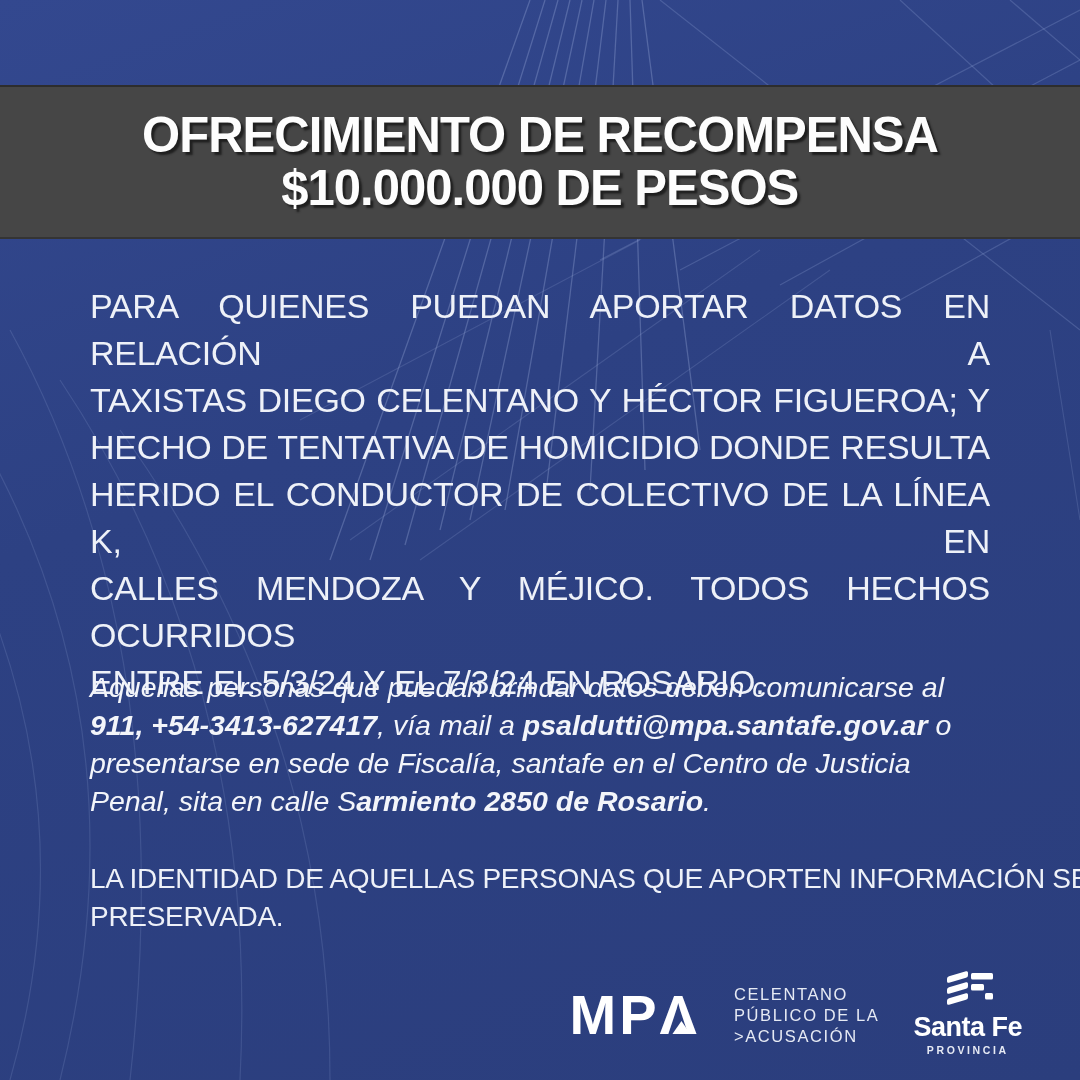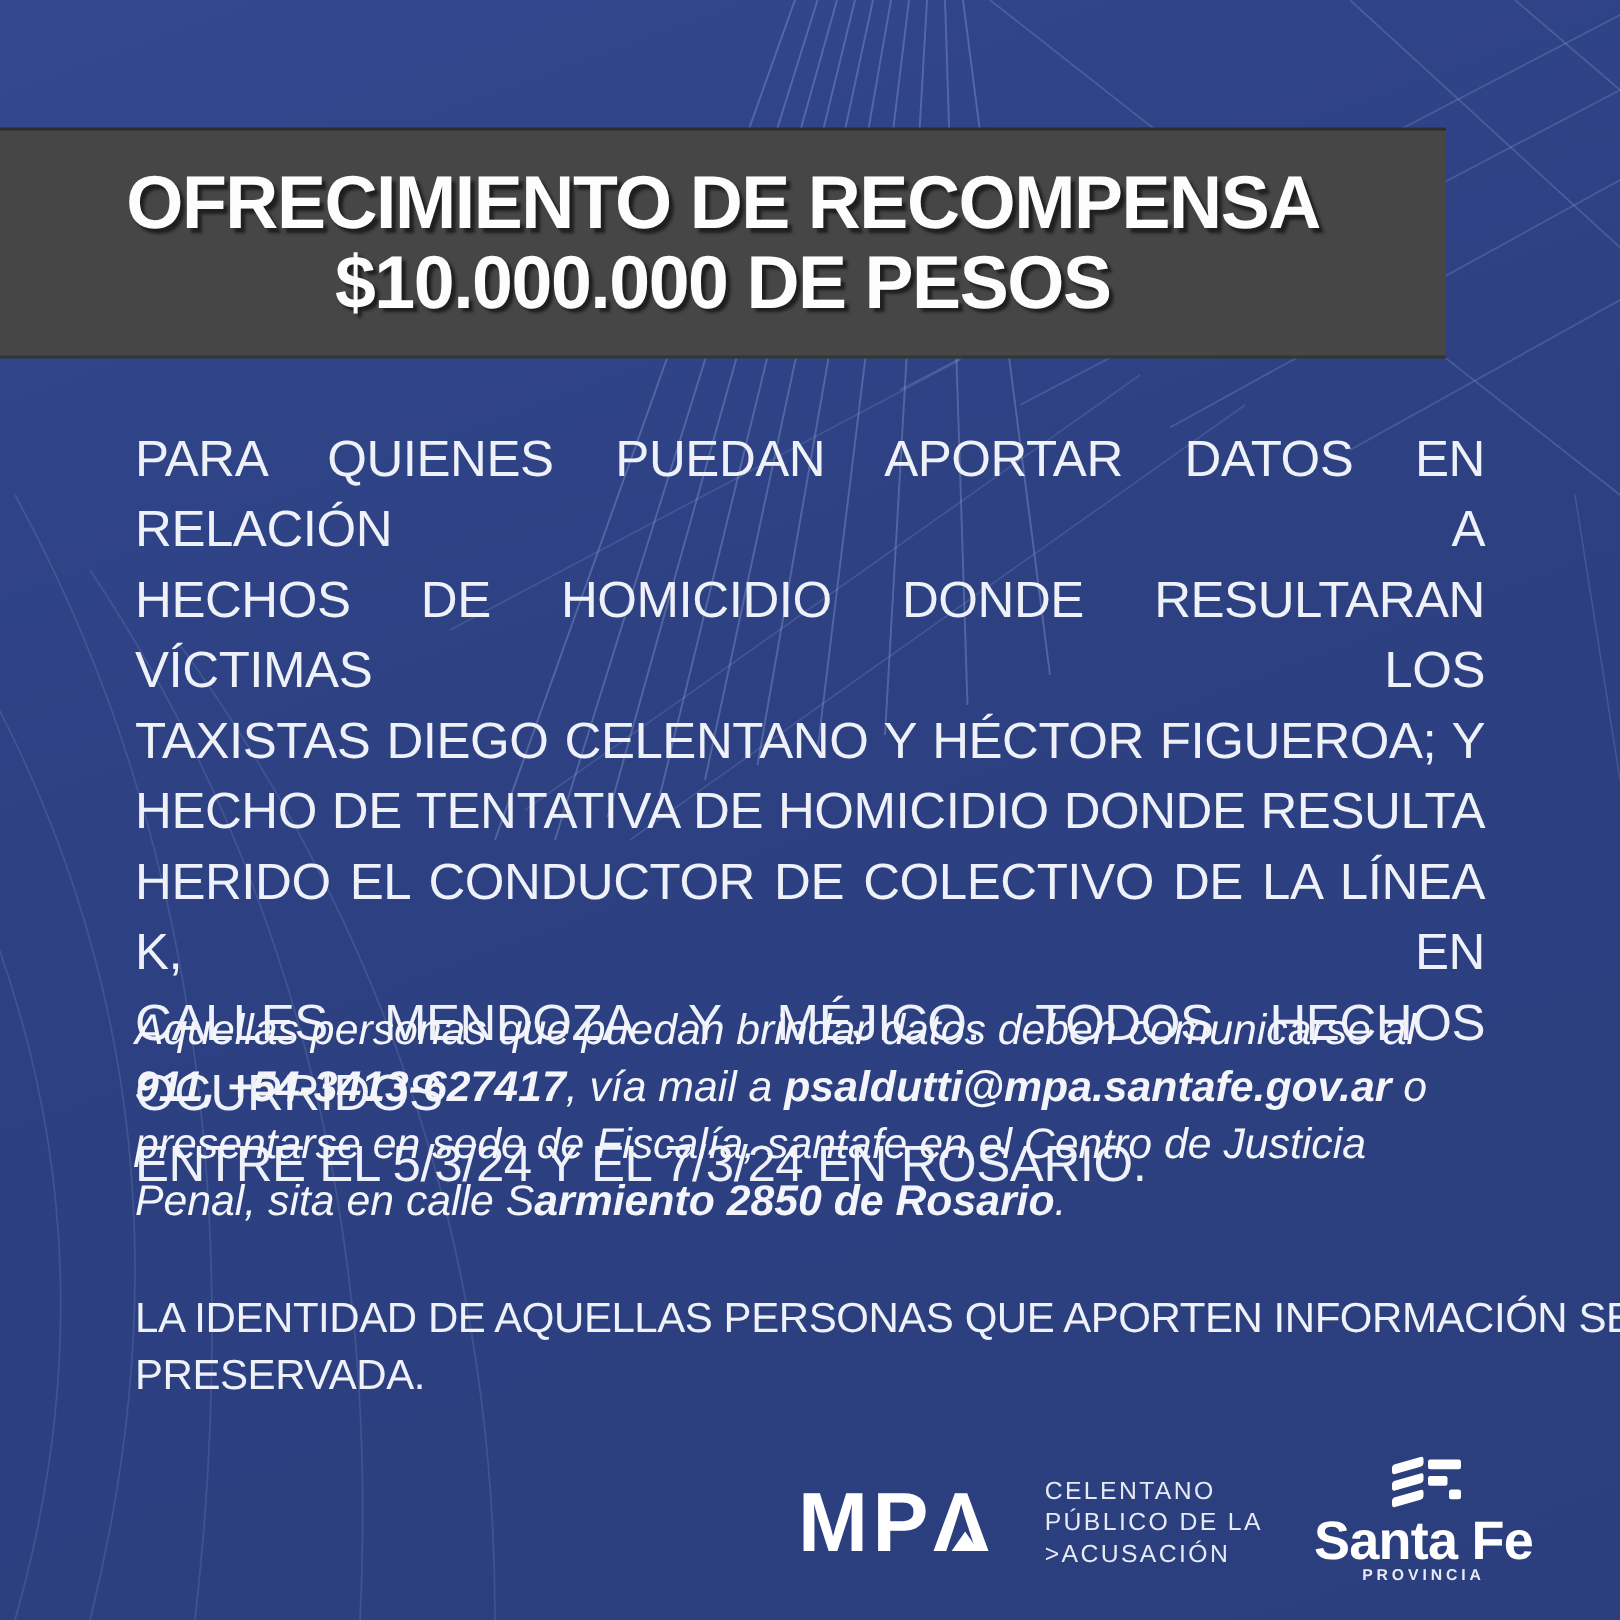--- a/index.html
+++ b/index.html
@@ -3,21 +3,21 @@
 <meta charset="utf-8">
 <style>
   html,body{margin:0;padding:0;}
   body{width:1080px;height:1080px;overflow:hidden;
        font-family:"Liberation Sans",sans-serif;}
   .poster{position:relative;width:1080px;height:1080px;
           background:linear-gradient(160deg,#33488f 0%,#2d4183 38%,#2b3e7d 100%);}
   
   .bg-lines{position:absolute;inset:0;z-index:0;}
   
-  .banner{position:absolute;left:0;top:85px;width:964px;height:150px;
+  .banner{position:absolute;left:0;top:85px;width:1080px;height:150px;
           background:#464646;z-index:2;
           border-top:2px solid rgba(0,0,0,.35);
           border-bottom:2px solid rgba(0,0,0,.25);
           display:flex;flex-direction:column;align-items:center;justify-content:center;}
   .banner .t-line{color:#fdfdfd;font-weight:bold;font-size:50px;line-height:53px;
           letter-spacing:-1px;white-space:nowrap;
           text-shadow:3px 3px 2px rgba(25,25,25,.85);
           transform:scaleX(.98);}
   .content{position:absolute;inset:0;z-index:1;}
   
@@ -39,21 +39,21 @@
   .mpa-logo{position:relative;color:#fff;font-weight:bold;font-size:56px;
           letter-spacing:3px;line-height:56px;margin-left:15px;}
   .mpa-lambda{position:relative;display:inline-block;}
   .mpa-tri{position:absolute;left:50%;transform:translateX(-42%);bottom:9px;
           width:0;height:0;border-left:9px solid transparent;
           border-right:9px solid transparent;border-bottom:13px solid #fff;}
   .ministry{color:#e6eaf4;font-size:16.5px;line-height:21px;letter-spacing:1.6px;
           font-weight:400;}
   .santafe{display:flex;flex-direction:column;align-items:center;margin-top:-6px;}
   .sf-icon{margin-bottom:2px;}
-  .sf-name{color:#fff;font-weight:bold;font-size:36px;line-height:28px;letter-spacing:-.5px;}
+  .sf-name{color:#fff;font-weight:bold;font-size:27px;line-height:28px;letter-spacing:-.5px;}
   .sf-sub{color:#e6eaf4;font-weight:bold;font-size:10.5px;letter-spacing:2.6px;margin-top:3px;}
 </style>
 </head>
 <body>
 
 <div class="poster">
 
   <svg class="bg-lines" width="1080" height="1080" viewBox="0 0 1080 1080" aria-hidden="true">
     <g stroke="#a9b9e6" stroke-width="1.3" fill="none" stroke-opacity="0.30">
       <line x1="530" y1="0" x2="330" y2="560"></line>
@@ -93,21 +93,20 @@
 
   <div class="banner">
     <div class="t-line">OFRECIMIENTO DE RECOMPENSA</div>
     <div class="t-line">$10.000.000 DE PESOS</div>
   </div>
 
   <div class="content">
 
     <div class="body-block">
       <div class="jl">PARA QUIENES PUEDAN APORTAR DATOS EN RELACIÓN A</div>
-      <div class="jl">HECHOS DE HOMICIDIO DONDE RESULTARAN VÍCTIMAS LOS</div>
       <div class="jl">TAXISTAS DIEGO CELENTANO Y HÉCTOR FIGUEROA; Y</div>
       <div class="jl">HECHO DE TENTATIVA DE HOMICIDIO DONDE RESULTA</div>
       <div class="jl">HERIDO EL CONDUCTOR DE COLECTIVO DE LA LÍNEA K, EN</div>
       <div class="jl">CALLES MENDOZA Y MÉJICO. TODOS HECHOS OCURRIDOS</div>
       <div class="jl last">ENTRE EL 5/3/24 Y EL 7/3/24 EN ROSARIO.</div>
     </div>
 
     <div class="contact-block">
       <div class="cl">
         <span>Aquellas personas que puedan brindar datos deben comunicarse al</span>

